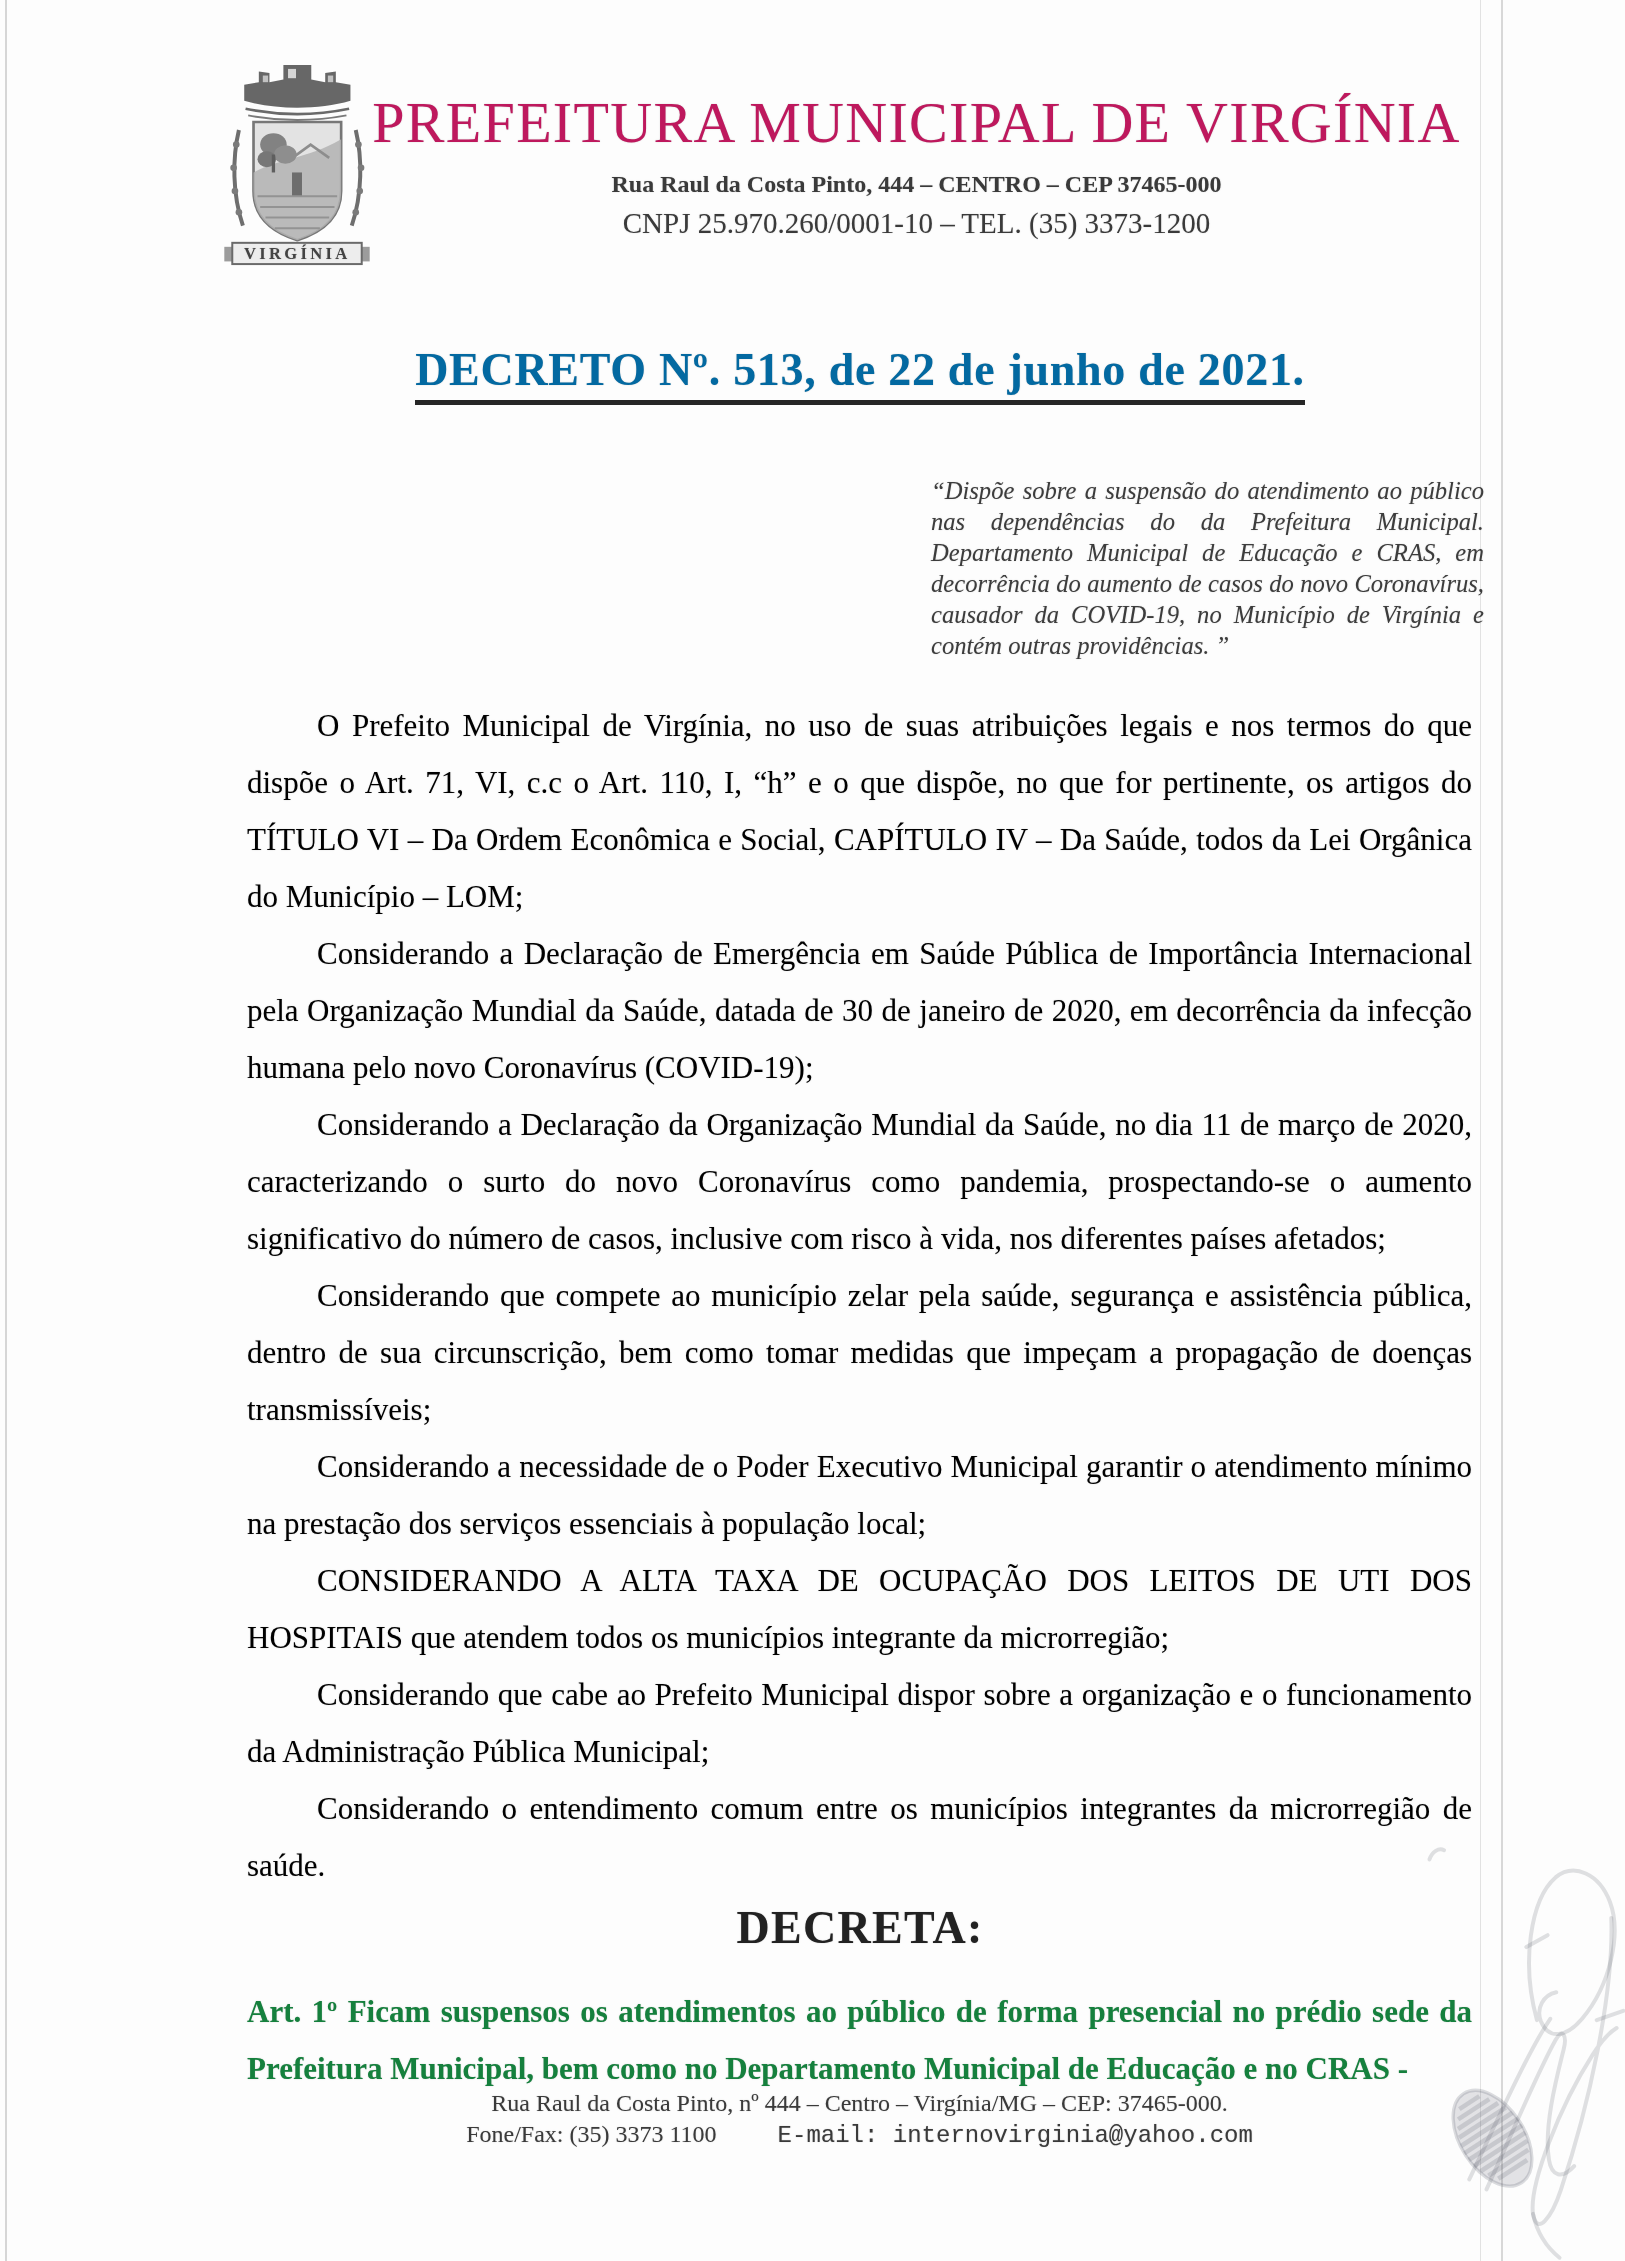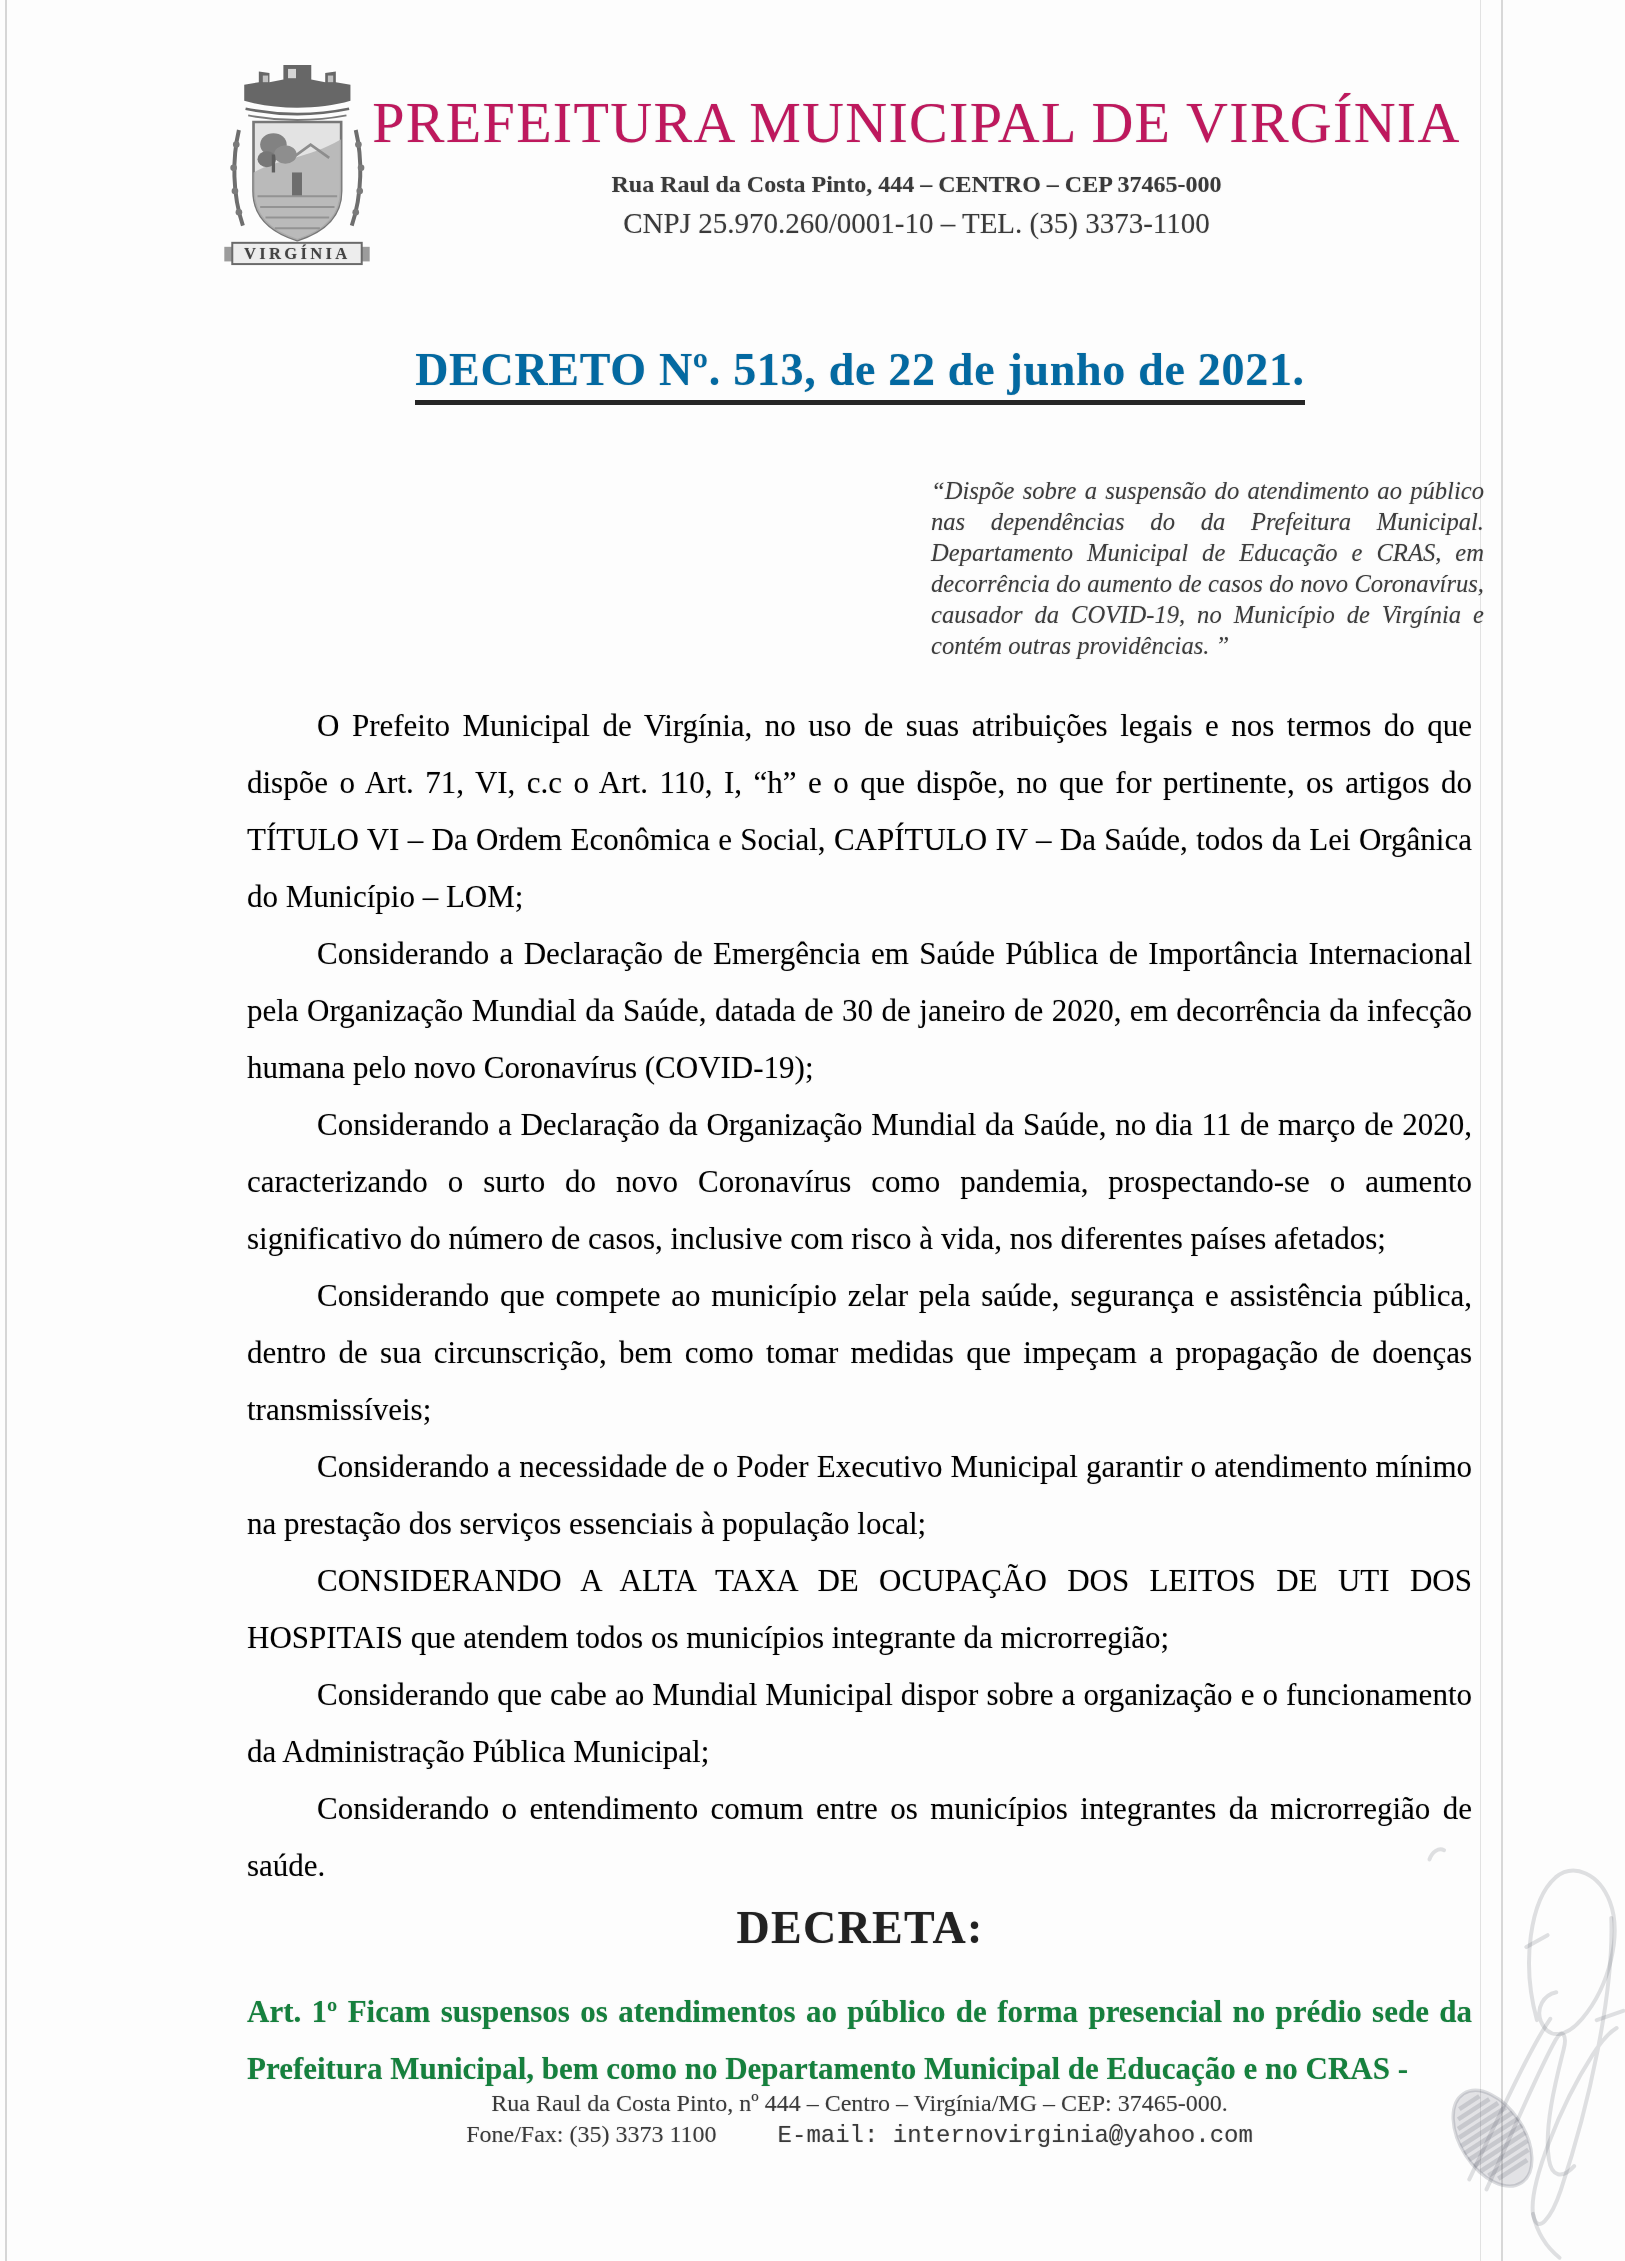--- a/index.html
+++ b/index.html
@@ -130,37 +130,37 @@
 
     <rect x="8" y="284" width="16" height="22" fill="#9c9c9c"></rect>
     <rect x="211" y="284" width="16" height="22" fill="#9c9c9c"></rect>
     <rect x="20" y="278" width="195" height="32" fill="#ededed" stroke="#6a6a6a" stroke-width="3"></rect>
     <text class="crest-text" x="118" y="303" text-anchor="middle">VIRGÍNIA</text>
   </svg>
 
   <header class="letterhead">
     <div class="org">PREFEITURA MUNICIPAL DE VIRGÍNIA</div>
     <div class="addr">Rua Raul da Costa Pinto, 444 – CENTRO – CEP 37465-000</div>
-    <div class="cnpj">CNPJ 25.970.260/0001-10 – TEL. (35) 3373-1100</div>
+    <div class="cnpj">CNPJ 25.970.260/0001-10 – TEL. (35) 3373-1200</div>
   </header>
 
   <h1 class="title">
     <span class="u">DECRETO Nº. 513, de 22 de junho de 2021.</span>
   </h1>
 
   <div class="epigraph">“Dispõe sobre a suspensão do atendimento ao público nas dependências do da Prefeitura Municipal. Departamento Municipal de Educação e CRAS, em decorrência do aumento de casos do novo Coronavírus, causador da COVID-19, no Município de Virgínia e contém outras providências. ”</div>
 
   <div class="body">
     <p>O Prefeito Municipal de Virgínia, no uso de suas atribuições legais e nos termos do que dispõe o Art. 71, VI, c.c o Art. 110, I, “h” e o que dispõe, no que for pertinente, os artigos do TÍTULO VI – Da Ordem Econômica e Social, CAPÍTULO IV – Da Saúde, todos da Lei Orgânica do Município – LOM;</p>
     <p>Considerando a Declaração de Emergência em Saúde Pública de Importância Internacional pela Organização Mundial da Saúde, datada de 30 de janeiro de 2020, em decorrência da infecção humana pelo novo Coronavírus (COVID-19);</p>
     <p>Considerando a Declaração da Organização Mundial da Saúde, no dia 11 de março de 2020, caracterizando o surto do novo Coronavírus como pandemia, prospectando-se o aumento significativo do número de casos, inclusive com risco à vida, nos diferentes países afetados;</p>
     <p>Considerando que compete ao município zelar pela saúde, segurança e assistência pública, dentro de sua circunscrição, bem como tomar medidas que impeçam a propagação de doenças transmissíveis;</p>
     <p>Considerando a necessidade de o Poder Executivo Municipal garantir o atendimento mínimo na prestação dos serviços essenciais à população local;</p>
     <p>CONSIDERANDO A ALTA TAXA DE OCUPAÇÃO DOS LEITOS DE UTI DOS HOSPITAIS que atendem todos os municípios integrante da microrregião;</p>
-    <p>Considerando que cabe ao Mundial Municipal dispor sobre a organização e o funcionamento da Administração Pública Municipal;</p>
+    <p>Considerando que cabe ao Prefeito Municipal dispor sobre a organização e o funcionamento da Administração Pública Municipal;</p>
     <p>Considerando o entendimento comum entre os municípios integrantes da microrregião de saúde.</p>
   </div>
 
   <h2 class="decreta">DECRETA:</h2>
 
   <div class="article">Art. 1º Ficam suspensos os atendimentos ao público de forma presencial no prédio sede da Prefeitura Municipal, bem como no Departamento Municipal de Educação e no CRAS -</div>
 
   <footer class="pagefooter">
     <div>Rua Raul da Costa Pinto, nº 444 – Centro – Virgínia/MG – CEP: 37465-000.</div>
     <div class="footer-line2">

